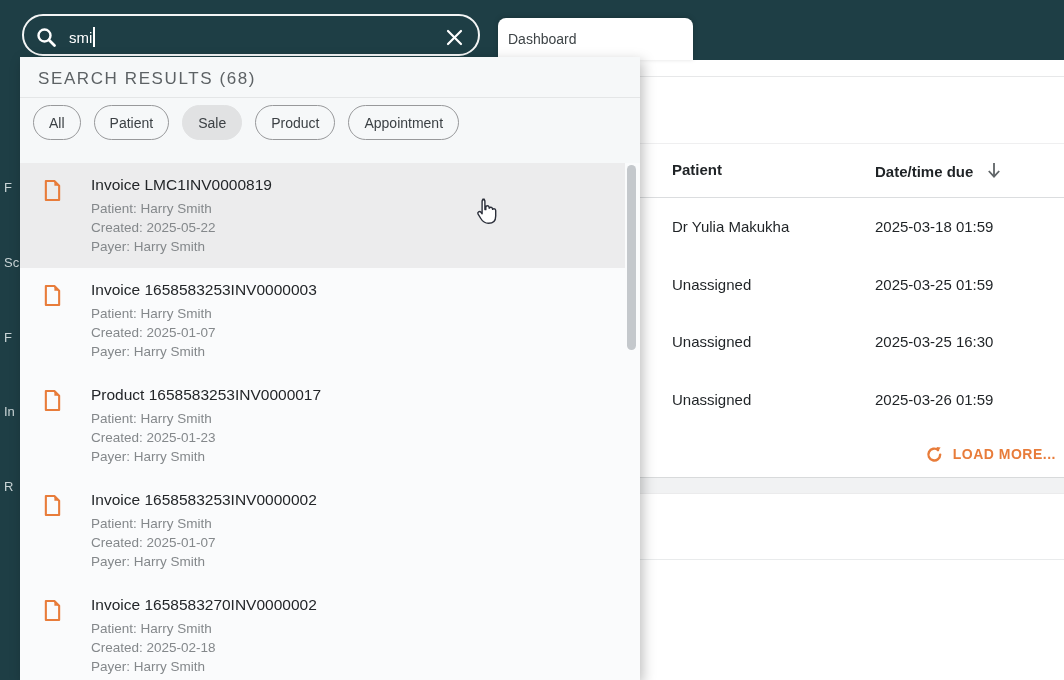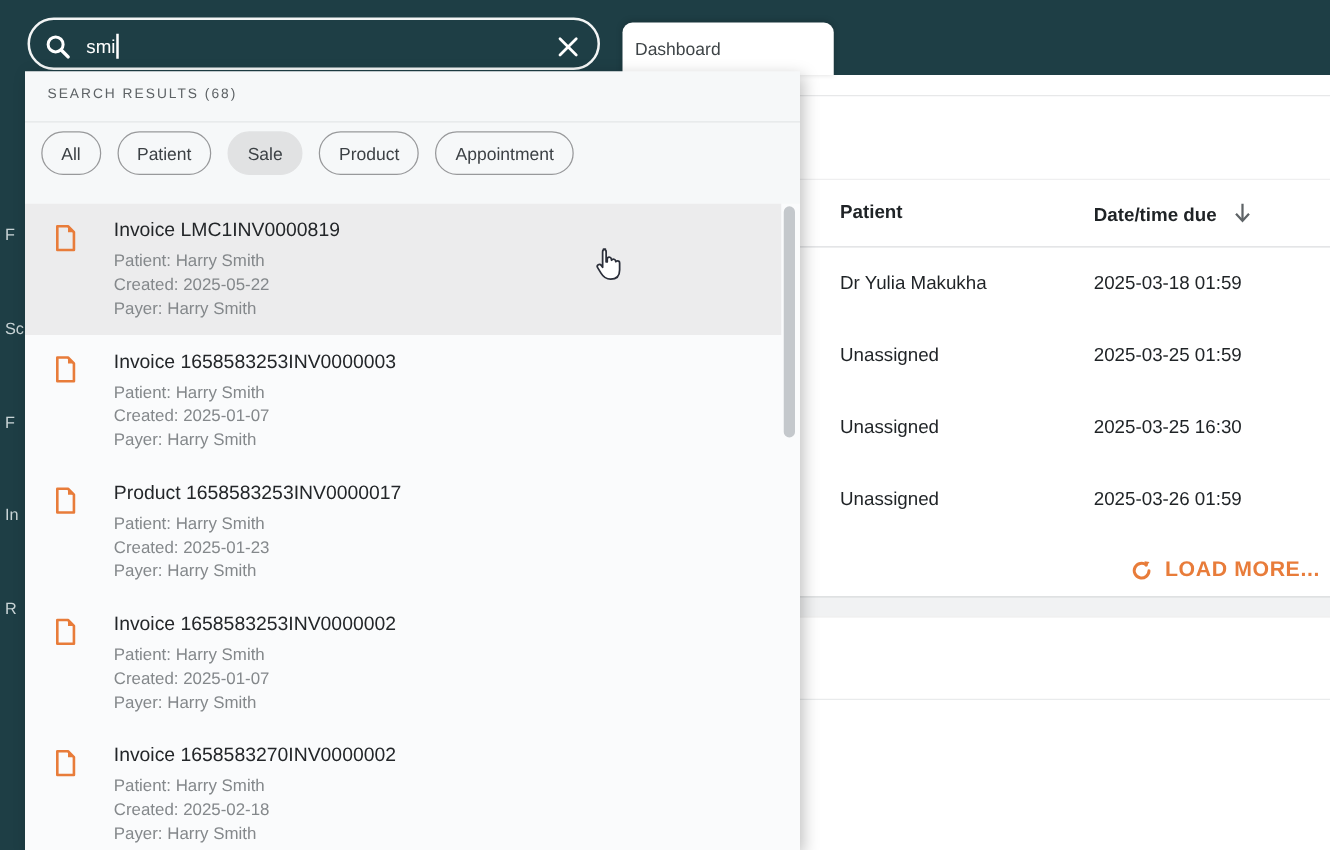--- a/index.html
+++ b/index.html
@@ -21,45 +21,45 @@
   .th { position:absolute; font-size:15px; font-weight:bold; color:#1f2326; z-index:1; }
   .th-patient { left:672px; top:161px; }
   .th-due { left:875px; top:161px; display:flex; align-items:center; gap:14px; }
   .sort-icon { margin-top:1px; }
 
   .t-rows { position:absolute; left:640px; top:198px; width:424px; z-index:1; }
   .t-row { height:57.5px; display:flex; align-items:center; font-size:15px; color:#1f2326; }
   .t-cell-patient { margin-left:32px; width:203px; }
   .t-cell-due { flex:1; }
 
-  .load-more { position:absolute; top:446px; right:8px; display:flex; align-items:center; gap:10px;
-               color:#e87c3a; font-size:17px; font-weight:bold; letter-spacing:.5px; z-index:1; cursor:pointer; }
+  .load-more { position:absolute; top:446px; right:8px; display:flex; gap:10px;
+               color:#e87c3a; font-size:14px; font-weight:bold; letter-spacing:.5px; z-index:1; cursor:pointer; }
 
   .gap-strip { position:absolute; left:20px; top:477px; width:1044px; height:16px; background:#f1f2f3;
                border-top:1px solid #d8dadb; z-index:1; }
   .card2 { position:absolute; left:20px; top:493px; width:1044px; height:187px; background:#fff;
            border-top:1px solid #ebebec; z-index:1; }
   .card2-divider { position:absolute; left:0; top:65px; width:100%; border-top:1px solid #e9ebec; }
 
   
-  .tab { position:absolute; left:498px; top:18px; width:169px; height:42px; background:#fff;
+  .tab { position:absolute; left:498px; top:18px; width:195px; height:42px; background:#fff;
          border-radius:8px 8px 0 0; z-index:3; box-shadow:0 -1px 5px rgba(0,0,0,.18);
          display:flex; align-items:center; padding-left:10px; font-size:14px; color:#3e4447; }
 
   
   .search-box { position:absolute; left:22px; top:14px; width:458px; height:42px; border:2px solid #f3f5f5;
                 border-radius:22px; z-index:4; display:flex; align-items:center; padding:4px 14px 0 12px; }
   .search-text { color:#fff; font-size:15px; font-weight:500; margin-left:12px; }
   .caret { width:2px; height:20px; background:#fff; margin-left:1px; }
   .clear-btn { margin-left:auto; display:flex; cursor:pointer; }
 
   
   .panel { position:absolute; left:20px; top:57px; width:620px; height:623px; background:#f6f8f9;
            z-index:10; box-shadow:3px 4px 12px rgba(0,0,0,.25); overflow:hidden; }
-  .panel-label { position:absolute; left:18px; top:12px; font-size:11px; letter-spacing:1.6px;
+  .panel-label { position:absolute; left:18px; top:12px; font-size:17px; letter-spacing:1.6px;
                  color:#5d6265; font-weight:500; }
   .panel-div { position:absolute; left:0; top:40px; width:100%; border-top:1px solid #e4e6e7; }
   .chips { position:absolute; left:13px; top:48px; display:flex; gap:13px; }
   .chip { height:35px; padding:4px 15px; border:1px solid #98999b; border-radius:18px; background:transparent;
           display:flex; align-items:center; font-size:14px; color:#3c4145; cursor:pointer; white-space:nowrap; }
   .chip.selected { background:#e1e2e3; border-color:#e1e2e3; }
 
   .result-list { position:absolute; left:0; top:106px; width:620px; bottom:0; background:#fafbfc; }
   .result-item { position:relative; height:105px; width:605px; padding:13px 0 0 71px; cursor:pointer; }
   .result-item.hovered { background:#ececed; }

